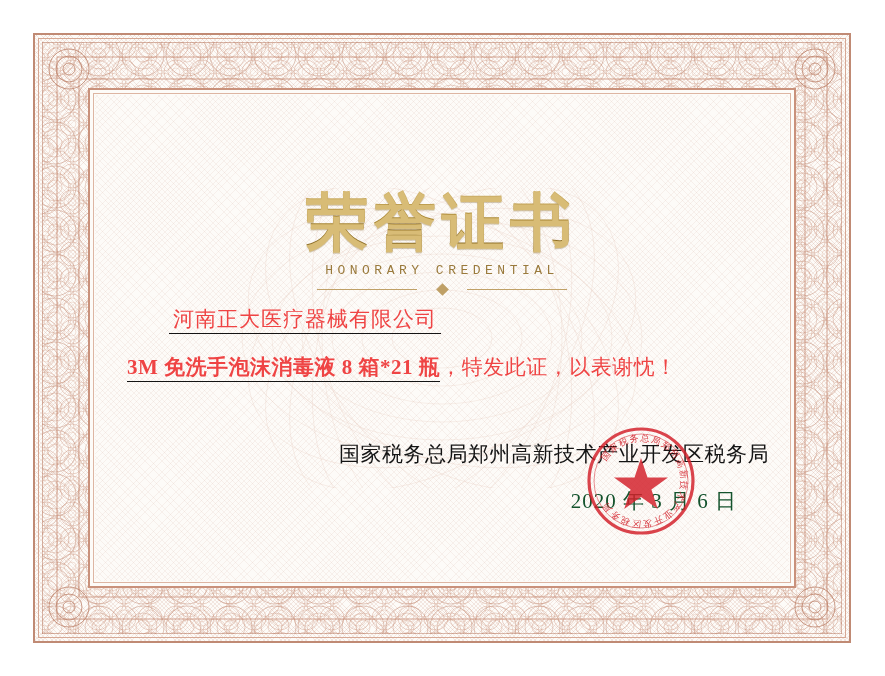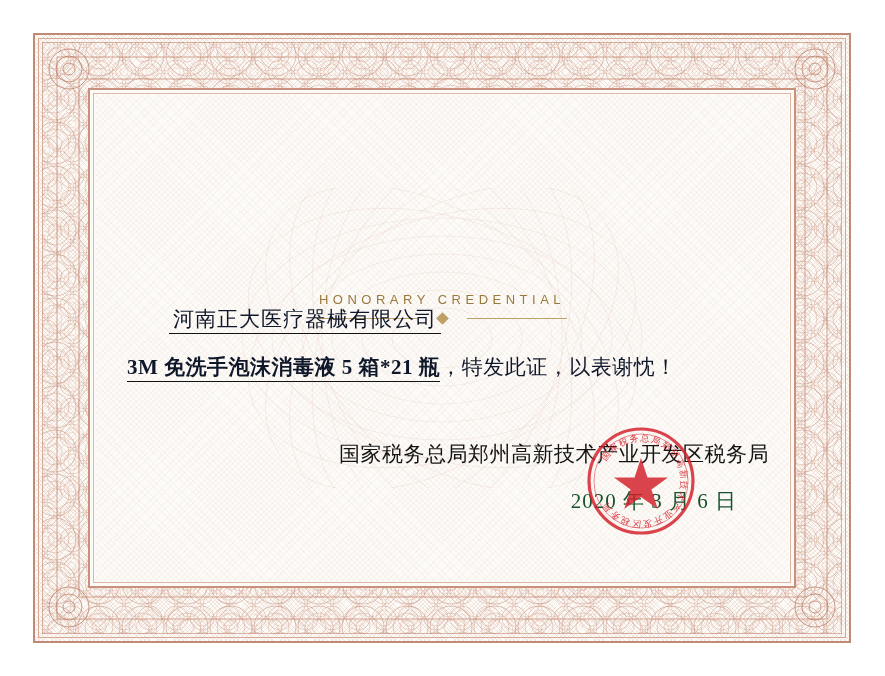--- a/index.html
+++ b/index.html
@@ -105,25 +105,24 @@
     color: transparent;
   }
 
   .subtitle-wrap {
     position: absolute;
     top: 168px;
     left: 0; right: 0;
     text-align: center;
   }
   .subtitle {
-    font-family: Liberation Sans, sans-serif;
+    font-family: Liberation Mono, monospace;
     font-size: 13px;
     letter-spacing: 4.5px;
     color: #9a7a3c;
-    margin-top: 29px;
   }
   .sub-rule {
     margin: 7px auto 0;
     width: 250px;
     height: 9px;
     position: relative;
   }
   .sub-rule:before, .sub-rule:after {
     content: "";
     position: absolute;
@@ -142,21 +141,21 @@
     margin-left: -4.5px;
     background: #bfa066;
     transform: rotate(45deg);
   }
 
   .body {
     position: absolute;
     top: 205px;
     left: 22px;
     right: 22px;
-    color: #0f172a;
+    color: #ef4444;
     font-size: 21px;
     line-height: 1.9;
   }
 
   .line-recipient {
     margin-left: 52px;
     margin-bottom: 8px;
   }
   .line-recipient .u {
     border-bottom: 1.5px solid #141414;
@@ -295,34 +294,37 @@
       <ellipse cx="215" cy="150" rx="200" ry="120" transform="rotate(90 215 150)"></ellipse>
       <ellipse cx="215" cy="150" rx="200" ry="120" transform="rotate(108 215 150)"></ellipse>
       <ellipse cx="215" cy="150" rx="200" ry="120" transform="rotate(126 215 150)"></ellipse>
       <ellipse cx="215" cy="150" rx="200" ry="120" transform="rotate(144 215 150)"></ellipse>
       <ellipse cx="215" cy="150" rx="200" ry="120" transform="rotate(162 215 150)"></ellipse>
     </g>
   </svg>
 
   <div class="content">
 
+    <div class="title">
+      <span>荣誉证书</span>
+    </div>
 
     <div class="subtitle-wrap">
       <div class="subtitle">HONORARY CREDENTIAL</div>
       <div class="sub-rule">
         <div class="sub-diamond"></div>
       </div>
     </div>
 
     <div class="body">
       <div class="line-recipient">
         <span class="u">河南正大医疗器械有限公司</span>
       </div>
       <div class="line-item">
-        <span class="u">3M 免洗手泡沫消毒液 5 箱*21 瓶</span><span>，特发此证，以表谢忱！</span>
+        <span class="u">3M 免洗手泡沫消毒液 8 箱*21 瓶</span><span>，特发此证，以表谢忱！</span>
       </div>
     </div>
 
     <div class="issuer">国家税务总局郑州高新技术产业开发区税务局</div>
     <div class="date">2020 年 3 月 6 日</div>
 
     <svg class="seal" viewBox="0 0 112 112" xmlns="http://www.w3.org/2000/svg">
       <defs>
         <path id="sealArc" d="M 56,56 m -40,0 a 40,40 0 1,1 80,0 a 40,40 0 1,1 -80,0"></path>
       </defs>

